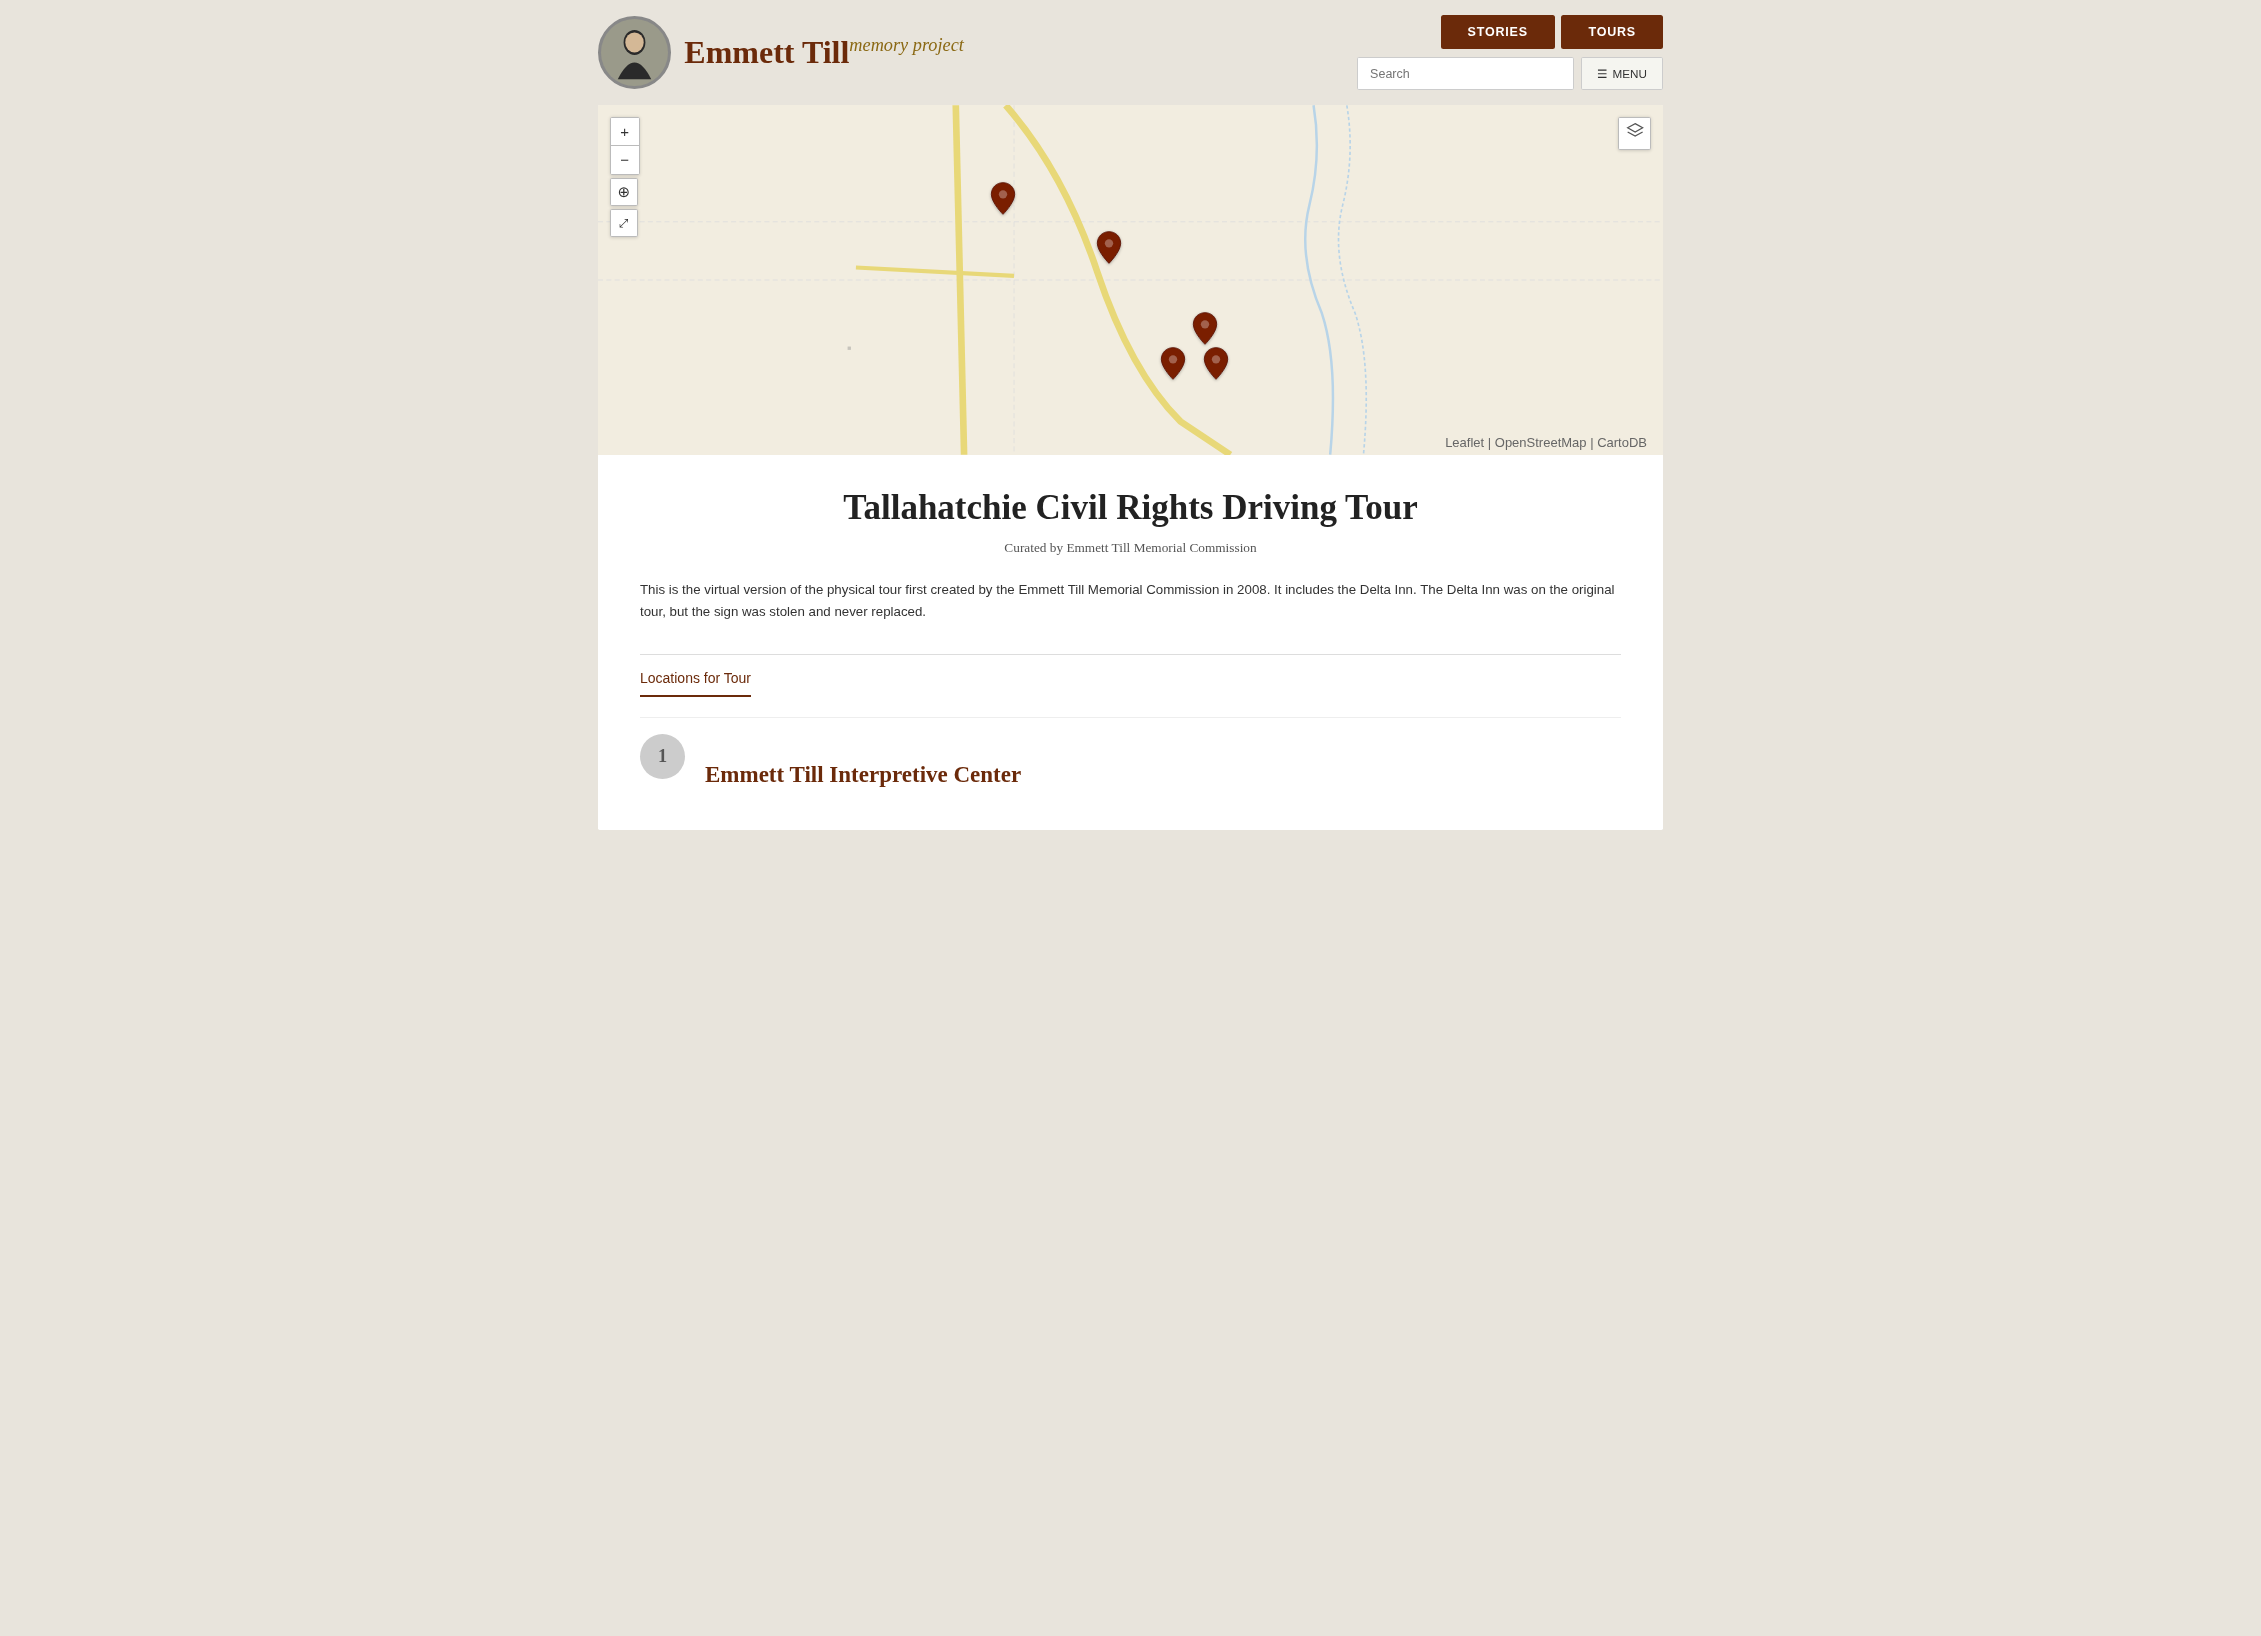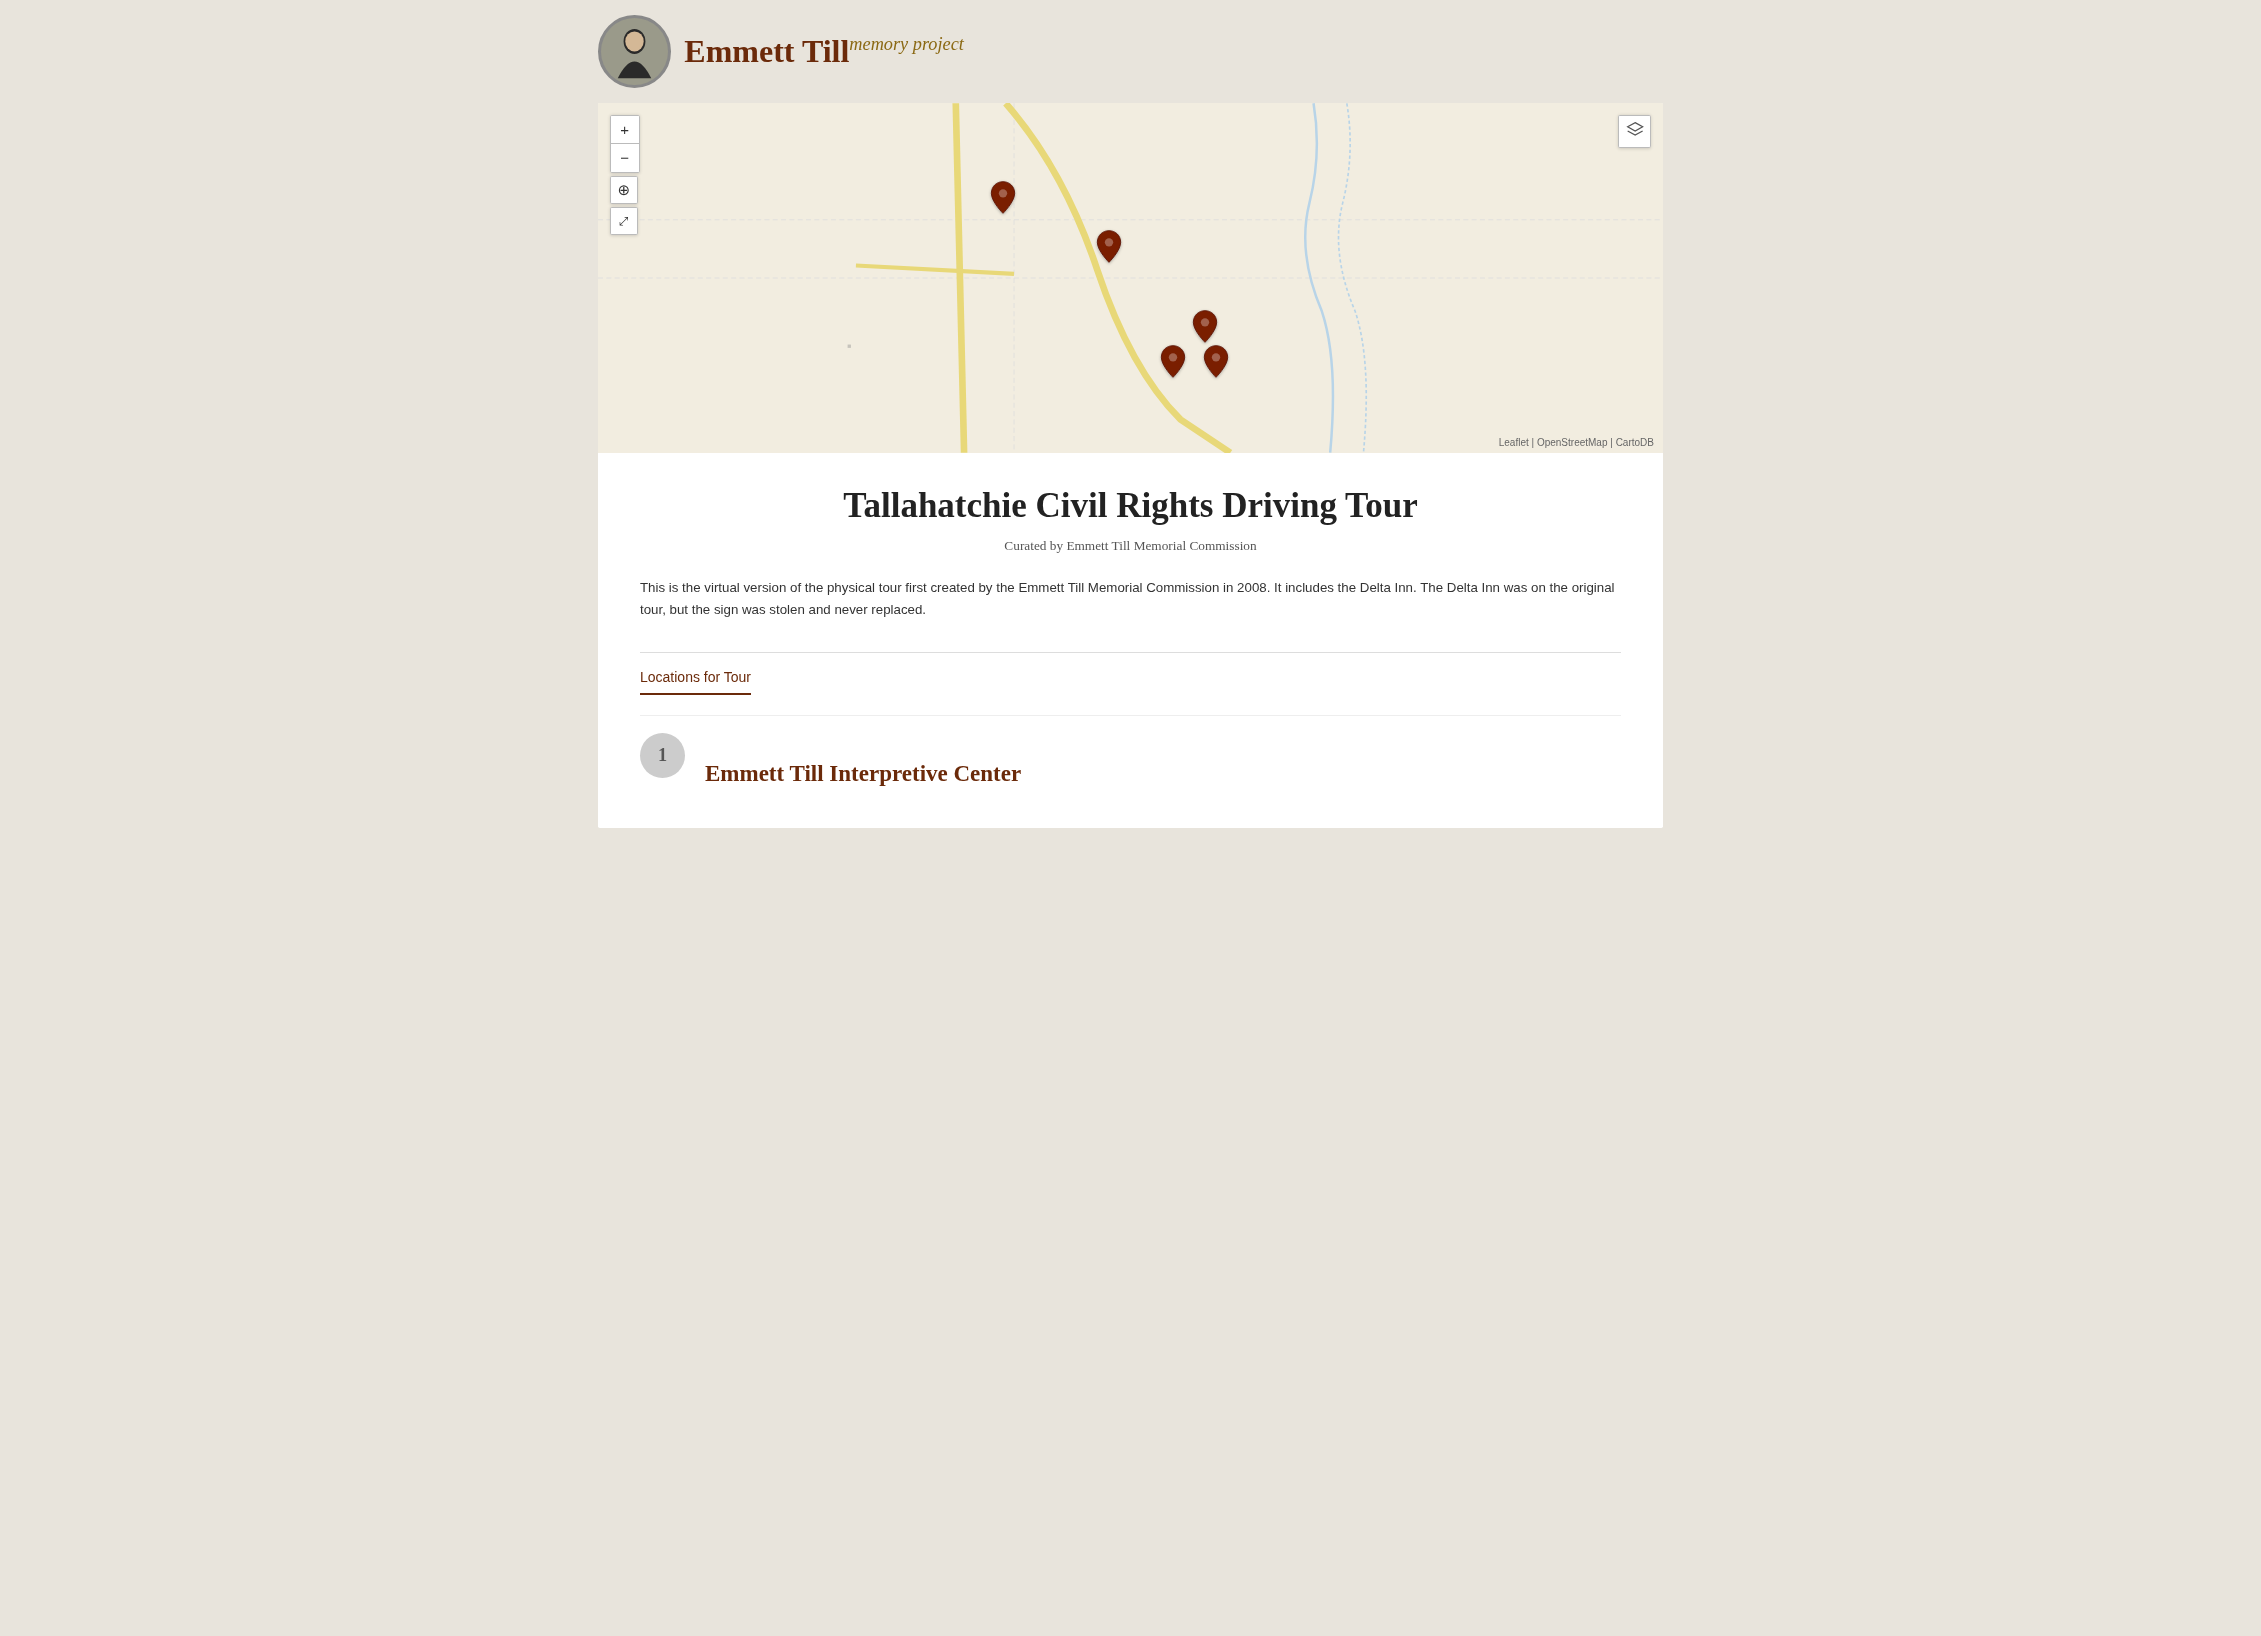--- a/index.html
+++ b/index.html
@@ -208,22 +208,22 @@
       align-items: center;
       justify-content: center;
       cursor: pointer;
       box-shadow: 0 0.8px 3.3px rgba(0,0,0,0.15);
       z-index: 10;
     }
 
     .map-attribution {
       position: absolute;
       bottom: 5px;
-      right: 9px;
-      font-size: 10px;
+      right: 16px;
+      font-size: 13px;
       color: #666;
       font-family: Arial, sans-serif;
     }
 
     
     .map-pin {
       position: absolute;
       transform: translate(-50%, -100%);
       cursor: pointer;
     }
@@ -326,20 +326,33 @@
         <ellipse cx="40" cy="28" rx="11" ry="12" fill="#d4b896"></ellipse>
         <path d="M20 72 Q30 52 40 52 Q50 52 60 72" fill="#2a2a2a"></path>
       </svg>
     </div>
     <div class="site-title-text">
       <span class="site-title-main">Emmett Till</span>
       <span class="site-title-sub">memory project</span>
     </div>
   </div>
 
+  <nav class="header-nav">
+    <div class="nav-buttons">
+      <button class="nav-btn">STORIES</button>
+      <button class="nav-btn">TOURS</button>
+    </div>
+    <div class="search-menu-row">
+      <input class="search-input" type="text" placeholder="Search" style="">
+      <button class="menu-btn">
+        <span>☰</span>
+        <span>MENU</span>
+      </button>
+    </div>
+  </nav>
 </header>
 
 <main class="main-content">
   <div class="page-card">
 
     <div class="map-container">
       <svg class="map-svg" viewBox="0 0 1280 420" xmlns="http://www.w3.org/2000/svg">
 
         <rect width="1280" height="420" fill="#f2ede0"></rect>
 

